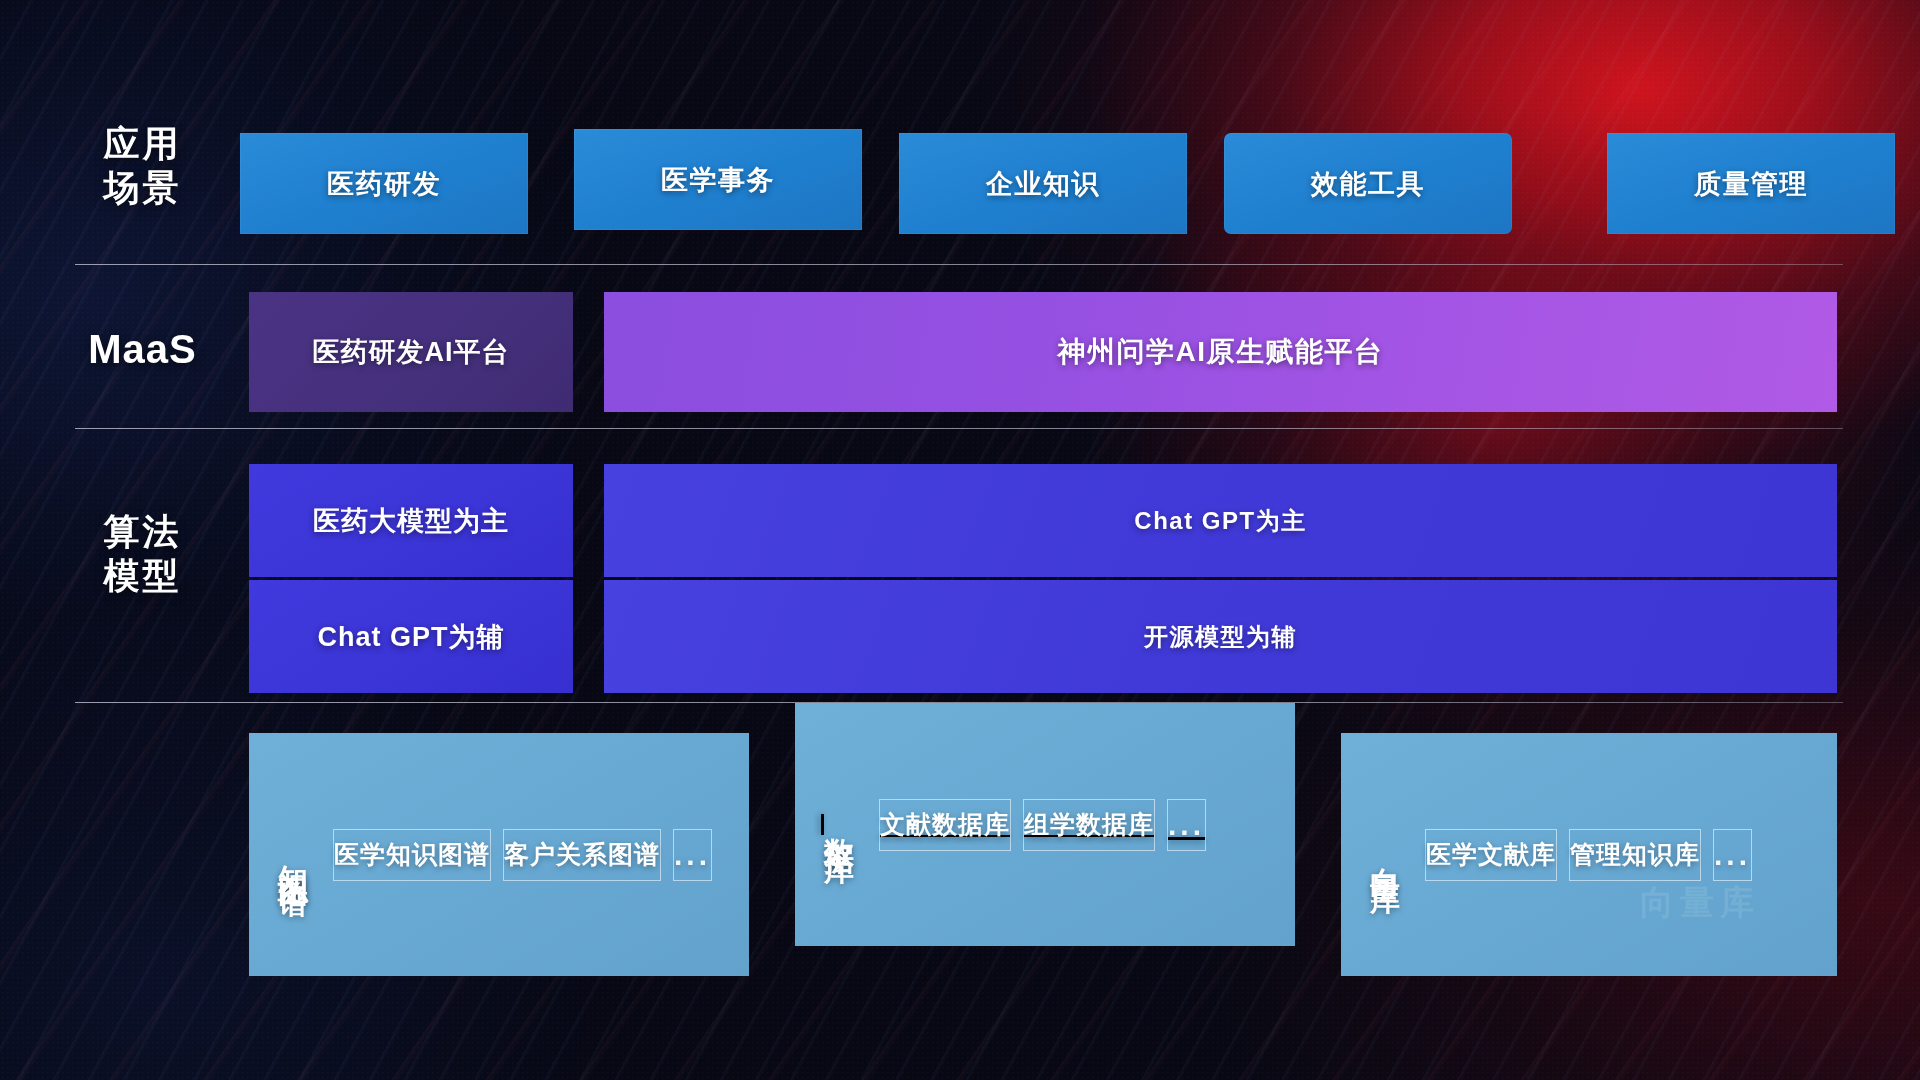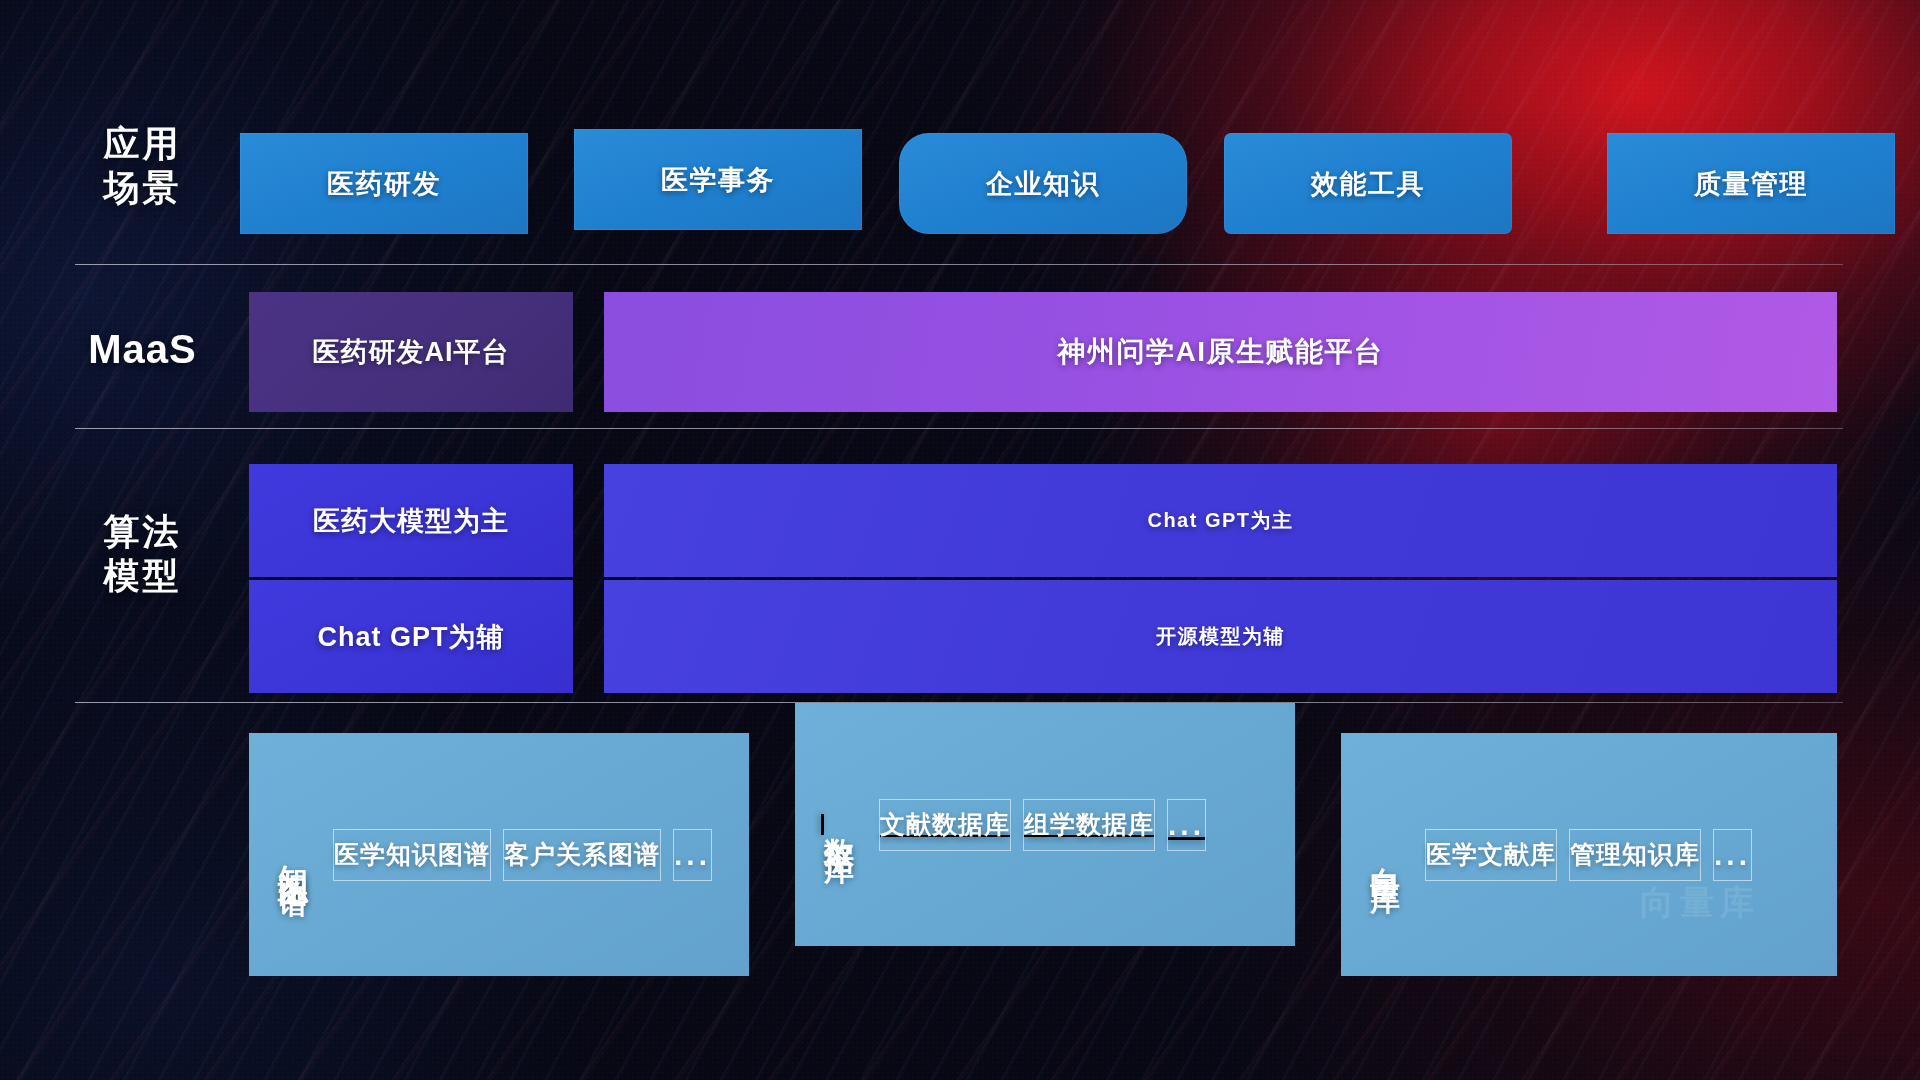--- a/index.html
+++ b/index.html
@@ -106,21 +106,21 @@
     font-size:28px; letter-spacing:1.5px;justify-content:center;
   }
 
   
   .alg-left {
     background:linear-gradient(150deg,#4039dd 0%,#3b34d6 60%,#372fd0 100%);
     font-size:27px; letter-spacing:1px;
   }
   .alg-right {
     background:linear-gradient(110deg,#4741e0 0%,#413ad9 45%,#3d35d4 100%);
-    font-size:20px; letter-spacing:1.5px;
+    font-size:24px; letter-spacing:1.5px;
   }
 
   
   .kd-card {
     position:absolute;
     background:linear-gradient(150deg,#6fb0d8 0%,#68a9d3 50%,#62a2cd 100%);
     display:flex; align-items:center;
     padding:16px 18px 16px 16px;
   }
   .kd-vlabel {
@@ -176,21 +176,21 @@
     <div class="divider" style="left:75px;top:264px;width:1768px;"></div>
     <div class="divider" style="left:75px;top:428px;width:1768px;"></div>
     <div class="divider" style="left:75px;top:702px;width:1768px;"></div>
 
     <div class="box app-box" style="left:240px;top:133px;width:288px;height:101px;">
       <span>医药研发</span>
     </div>
     <div class="box app-box" style="left:574px;top:129px;width:288px;height:101px;">
       <span>医学事务</span>
     </div>
-    <div class="box app-box" style="left:899px;top:133px;width:288px;height:101px;border-radius:30px;">
+    <div class="box app-box" style="left:899px;top:133px;width:288px;height:101px;">
       <span>企业知识</span>
     </div>
     <div class="box app-box" style="left:1224px;top:133px;width:288px;height:101px;border-radius:7px;">
       <span>效能工具</span>
     </div>
     <div class="box app-box" style="left:1607px;top:133px;width:288px;height:101px;">
       <span>质量管理</span>
     </div>
 
     <div class="box maas-left" style="left:249px;top:292px;width:324px;height:120px;">

